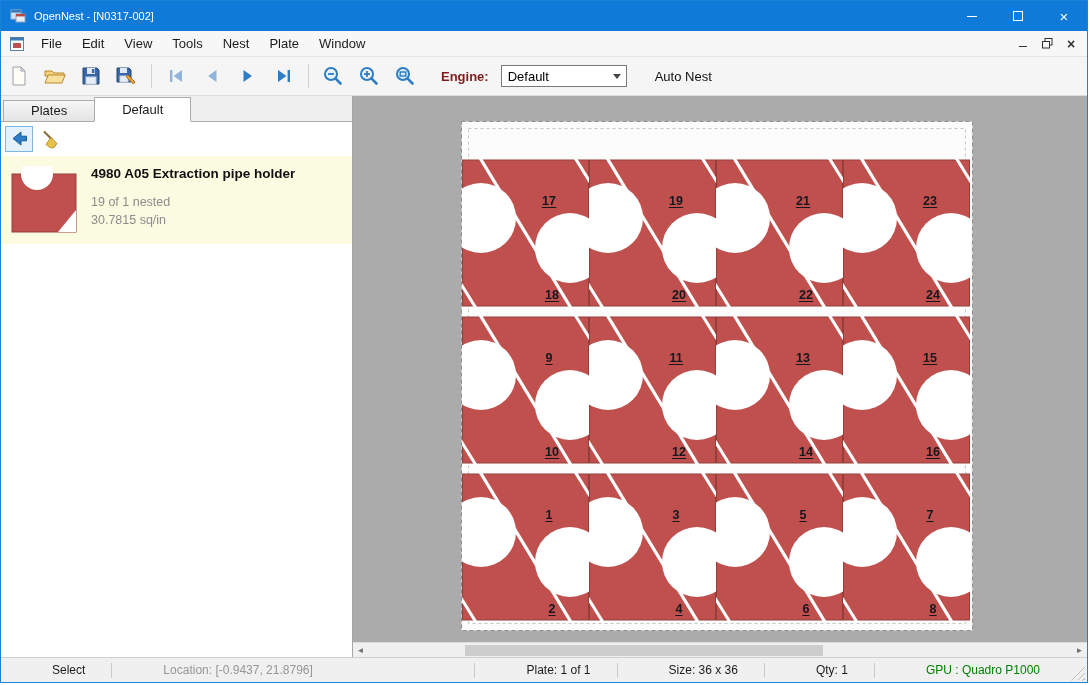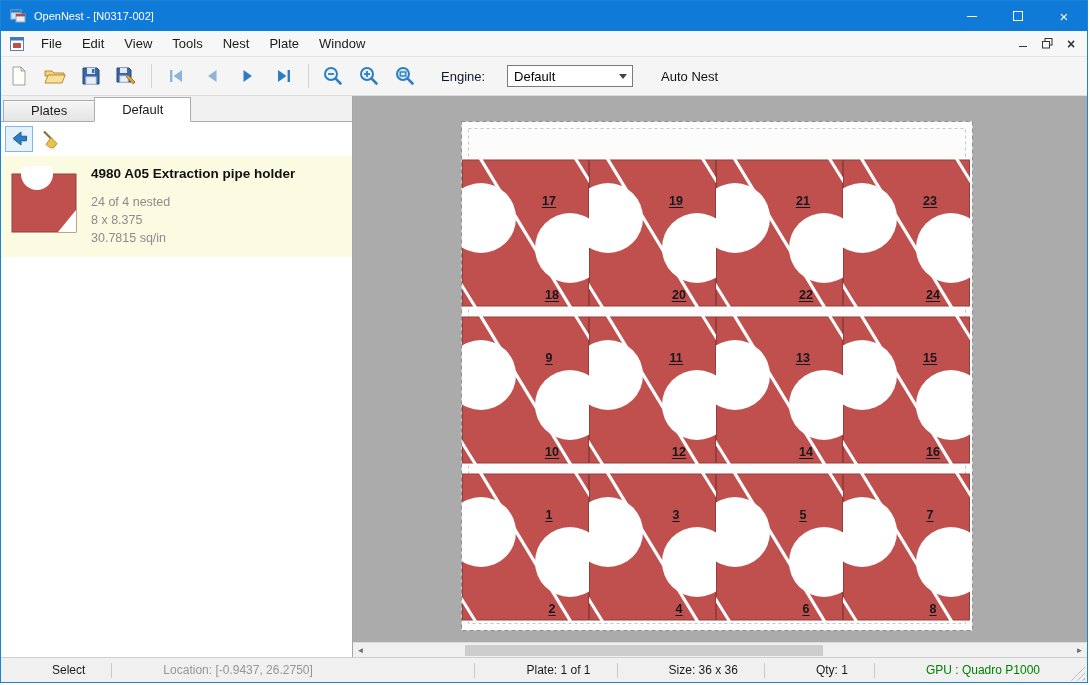--- a/index.html
+++ b/index.html
@@ -21,21 +21,21 @@
   .menu-item{padding:0 10px;height:26px;line-height:26px;}
   .menubar .spacer{flex:1;}
   .mdi-ctl{width:24px;height:22px;display:flex;align-items:center;justify-content:center;color:#333;}
   .mdi-ctl .bar{width:8px;height:1px;background:#333;margin-top:6px;}
   .mdi-ctl.close{font-weight:bold;font-size:14px;margin-right:4px;}
 
   
   .toolbar{height:39px;background:#f5f5f5;border-bottom:1px solid #dcdcdc;display:flex;align-items:center;flex:0 0 auto;}
   .tbtn{width:36px;height:32px;display:flex;align-items:center;justify-content:center;}
   .tsep{width:1px;height:24px;background:#d2d2d2;margin:0 6px;}
-  .engine-label{font-size:13px;font-weight:normal;color:#0f172a;margin:0 22px 0 18px;}
+  .engine-label{font-size:13px;font-weight:bold;color:#7f1d1d;margin:0 12px 0 18px;}
   .combo{width:126px;height:22px;border:1px solid #7a7a7a;background:#fff;display:flex;align-items:center;font-size:13px;padding-left:6px;position:relative;}
   .combo .caret{position:absolute;right:5px;top:8px;width:0;height:0;border-left:4px solid transparent;border-right:4px solid transparent;border-top:5px solid #444;}
   .autonest{font-size:13px;color:#111;margin-left:22px;padding:4px 6px;}
 
   
   .content{flex:1;display:flex;min-height:0;}
   .sidebar{width:352px;background:#f0f0f0;display:flex;flex-direction:column;border-right:1px solid #a6a6a6;}
   .tabstrip{height:25px;display:flex;align-items:flex-end;padding-left:2px;background:#f0f0f0;}
   .tab{height:21px;line-height:20px;padding:0 27px;font-size:13px;background:linear-gradient(#f6f6f6,#e4e4e4);border:1px solid #acacac;border-bottom:none;margin-right:-1px;color:#1b1b1b;position:relative;}
   .tab.active{height:25px;line-height:24px;background:#fff;z-index:3;margin-bottom:-1px;border-bottom:1px solid #fff;}
@@ -225,22 +225,21 @@
           </div>
         </div>
         <div class="drawing-item">
           <svg width="70" height="68" viewBox="0 0 70 68">
             <rect x="3" y="8" width="64" height="58" fill="#c0504d" stroke="#953f3c"></rect>
             <circle cx="28" cy="8" r="16" fill="#fff"></circle>
             <path d="M67 66 L67 44 L49 66 Z" fill="#fff"></path>
           </svg>
           <div>
             <div class="d-title">4980 A05 Extraction pipe holder</div>
-            <div class="d-line">24 of 4 nested</div>
-            <div class="d-line">8 x 8.375</div>
+            <div class="d-line">19 of 1 nested</div>
             <div class="d-line">30.7815 sq/in</div>
           </div>
         </div>
       </div>
     </div>
 
     <div class="canvas" style="background: rgb(171, 171, 171);">
       <div class="plate-wrap">
         <svg id="plate-svg" width="512" height="510">
           <rect class="plate-bg" x="0.5" y="0.5" width="511" height="509"></rect>
@@ -395,21 +394,21 @@
         <div class="sarrow left">◄</div>
         <div class="thumb"></div>
         <div class="sarrow right">►</div>
       </div>
     </div>
   </div>
 
   <div class="statusbar">
     <span class="scell">Select</span>
     <span class="sdiv"></span>
-    <span class="scell loc">Location: [-0.9437, 26.2750]</span>
+    <span class="scell loc">Location: [-0.9437, 21.8796]</span>
     <span class="spacer"></span>
     <span class="sdiv"></span>
     <span class="scell">Plate: 1 of 1</span>
     <span class="sdiv"></span>
     <span class="scell">Size: 36 x 36</span>
     <span class="sdiv"></span>
     <span class="scell">Qty: 1</span>
     <span class="sdiv"></span>
     <span class="scell" style="color: rgb(0, 128, 0);">GPU : Quadro P1000</span>
     <span class="grip"></span>

